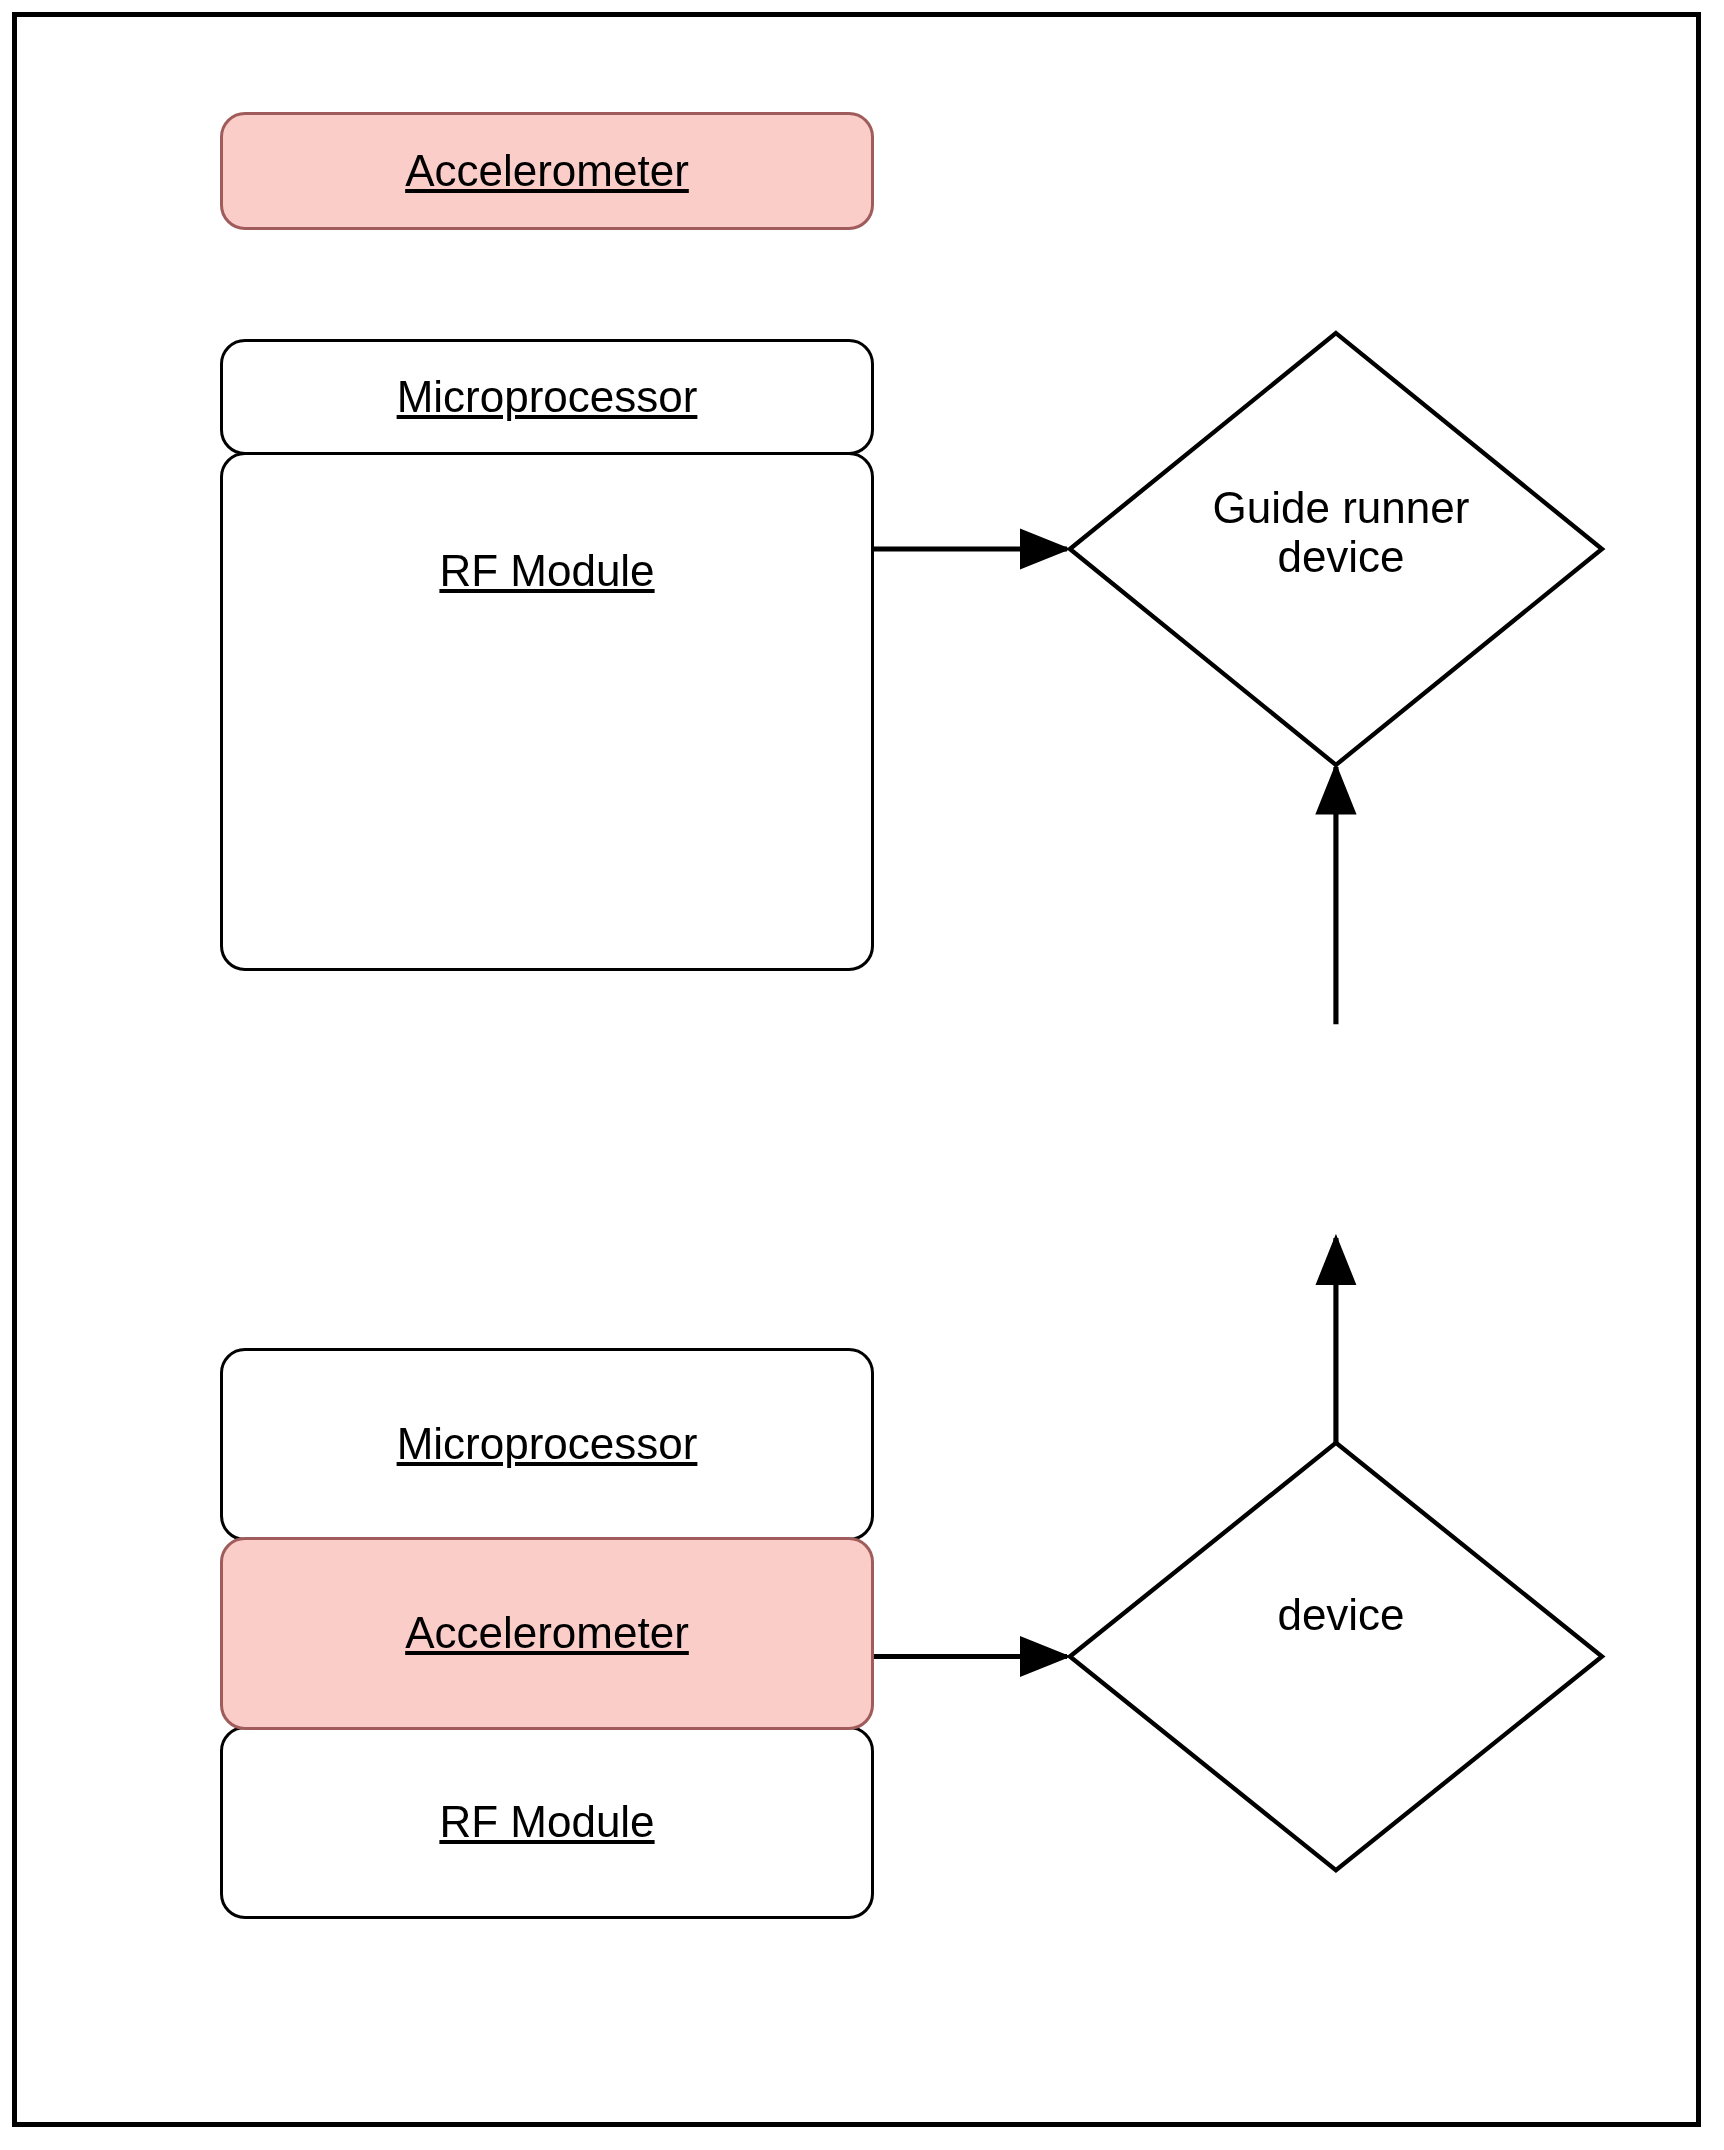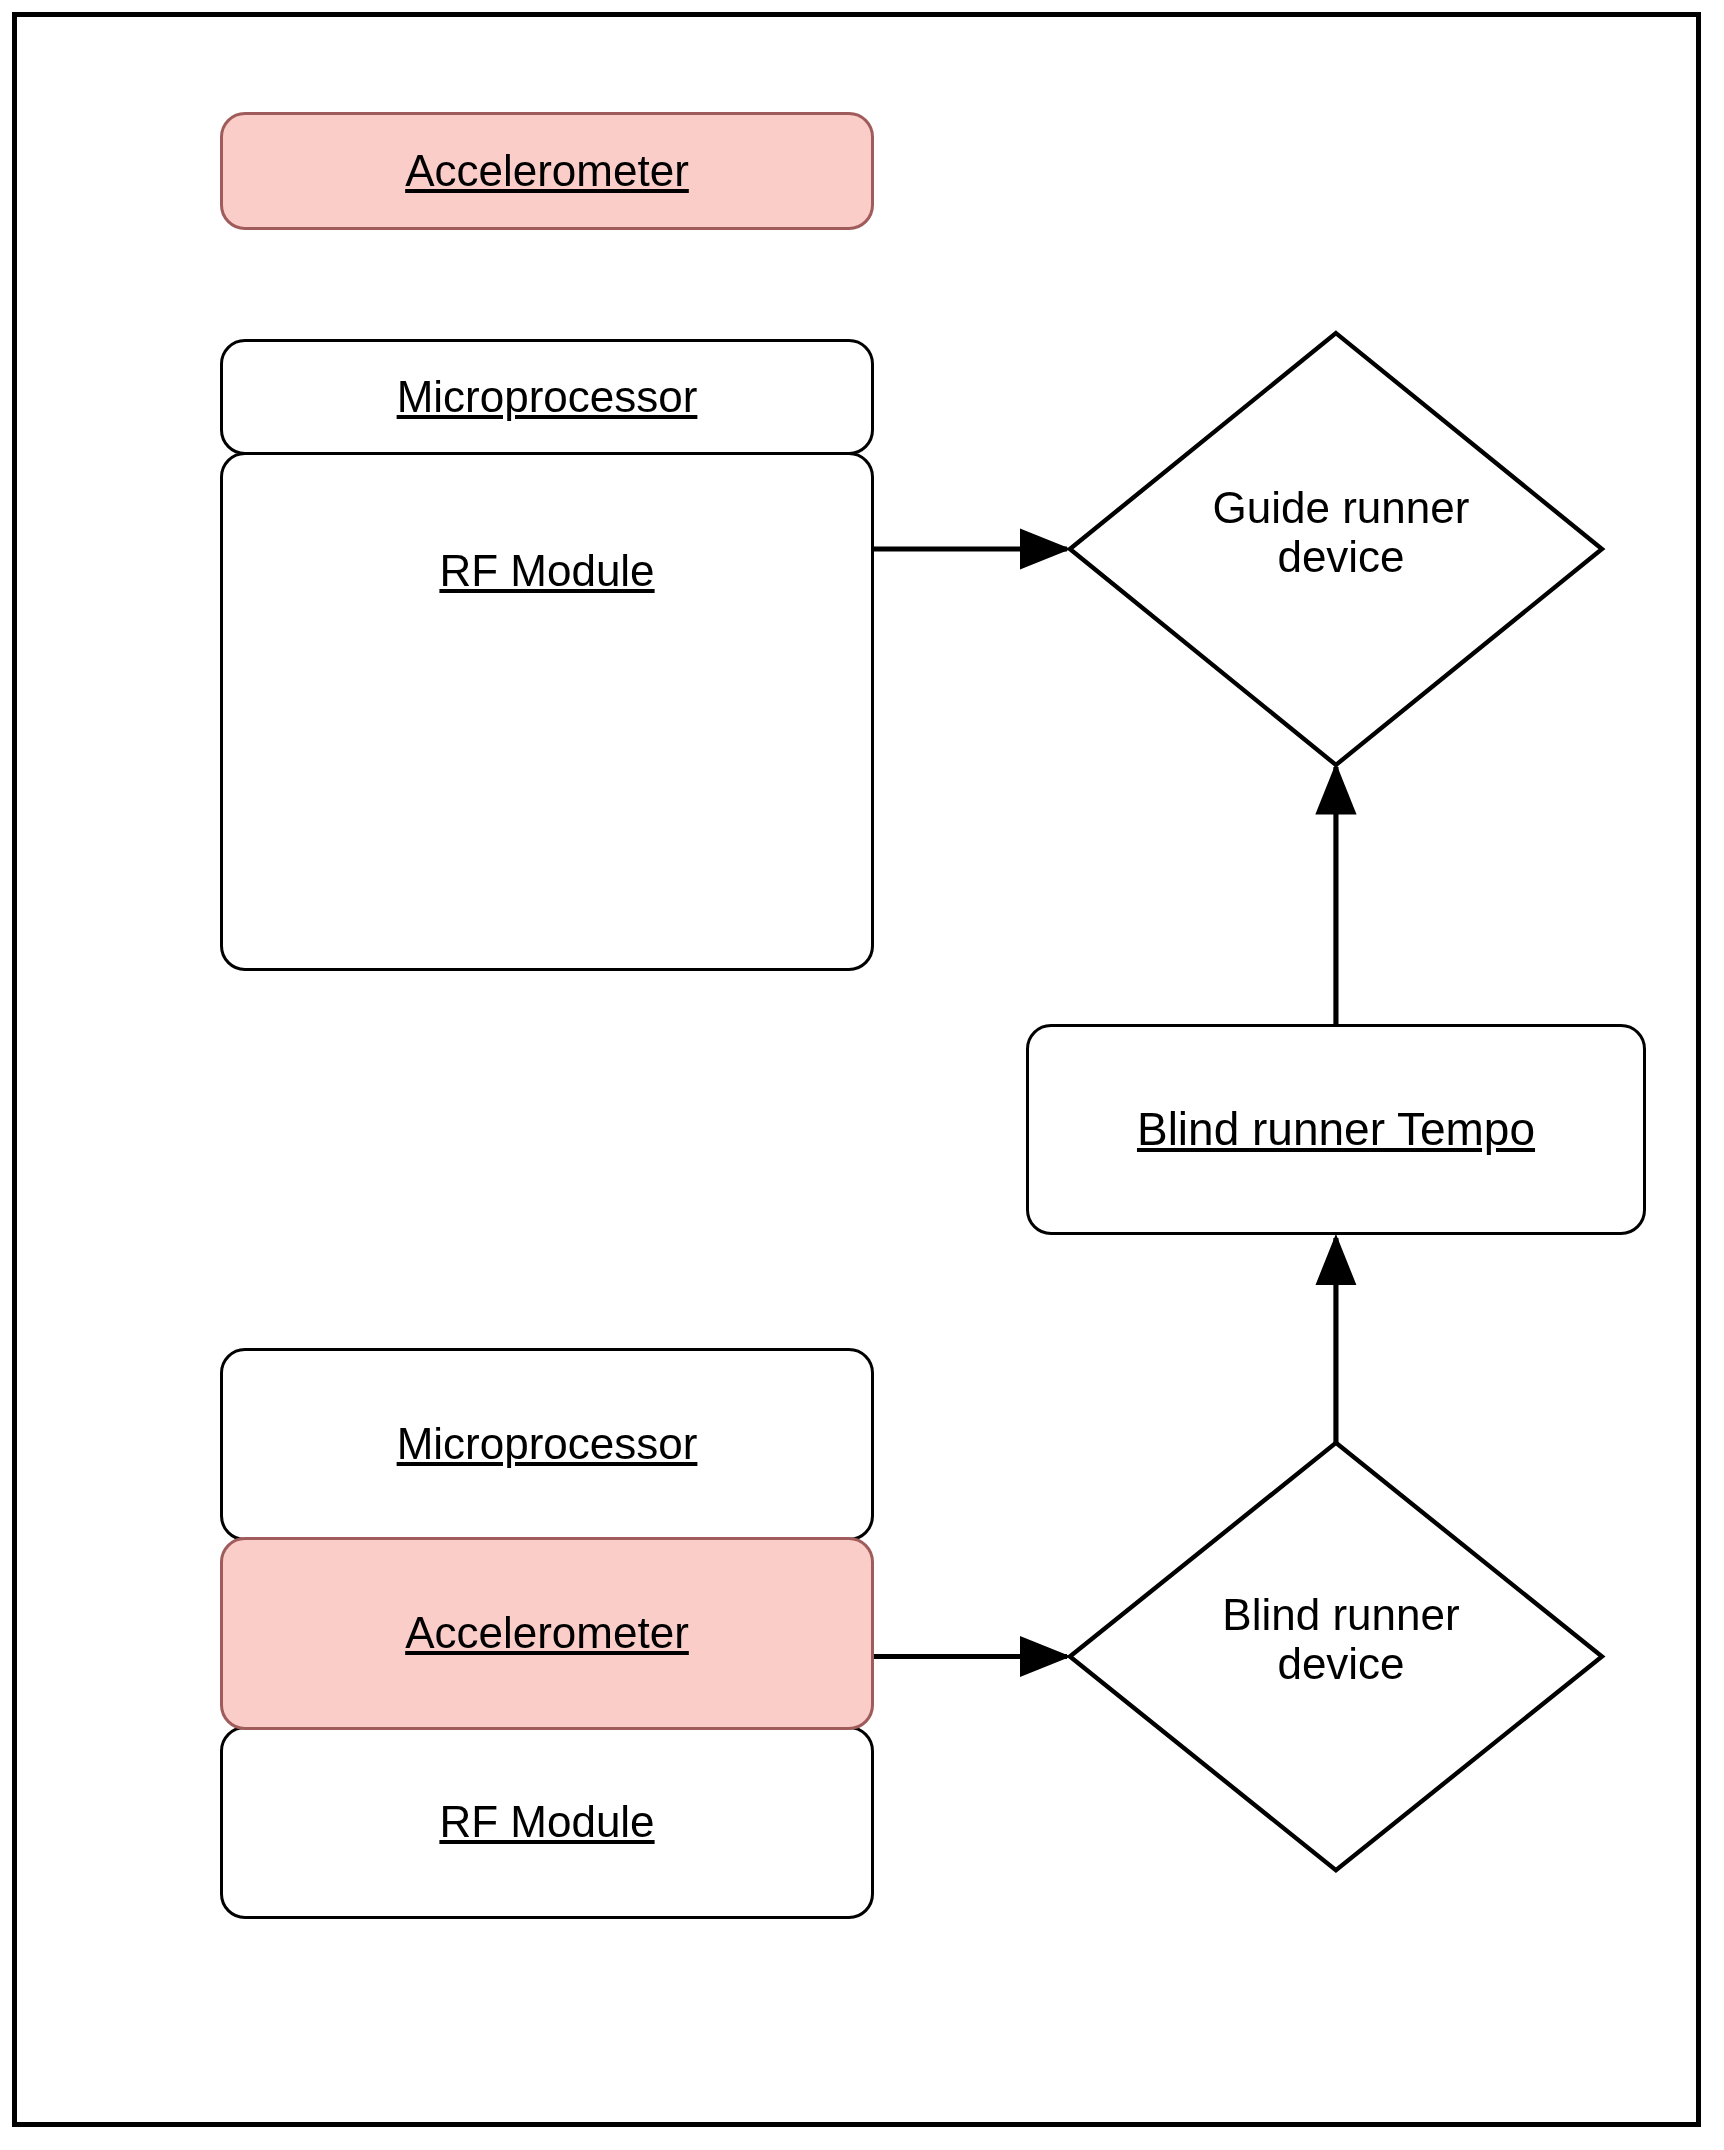--- a/index.html
+++ b/index.html
@@ -121,40 +121,36 @@
 
     <polygon points="1813,1958 2174,2248 1813,2538 1452,2248" fill="#ffffff" stroke="#000000" stroke-width="6"></polygon>
   </svg>
 
   <div class="diamond-label" id="label-guide-runner-device">
     <div>Guide runner</div>
     <div>device</div>
   </div>
 
   <div class="diamond-label" id="label-blind-runner-device">
-    <div>Blind runner</div>
     <div>device</div>
   </div>
 
   <div class="node-box accent" id="box-accelerometer-top">
     <span class="box-label">Accelerometer</span>
   </div>
 
 
   <div class="node-box" id="box-microprocessor-top">
     <span class="box-label">Microprocessor</span>
   </div>
 
   <div class="node-box" id="box-rf-module-top">
     <span class="box-label">RF Module</span>
   </div>
 
-  <div class="node-box" id="box-blind-runner-tempo">
-    <span class="box-label">Blind runner Tempo</span>
-  </div>
 
   <div class="node-box" id="box-microprocessor-bottom">
     <span class="box-label">Microprocessor</span>
   </div>
 
   <div class="node-box accent" id="box-accelerometer-bottom">
     <span class="box-label">Accelerometer</span>
   </div>
 
   <div class="node-box" id="box-rf-module-bottom">

